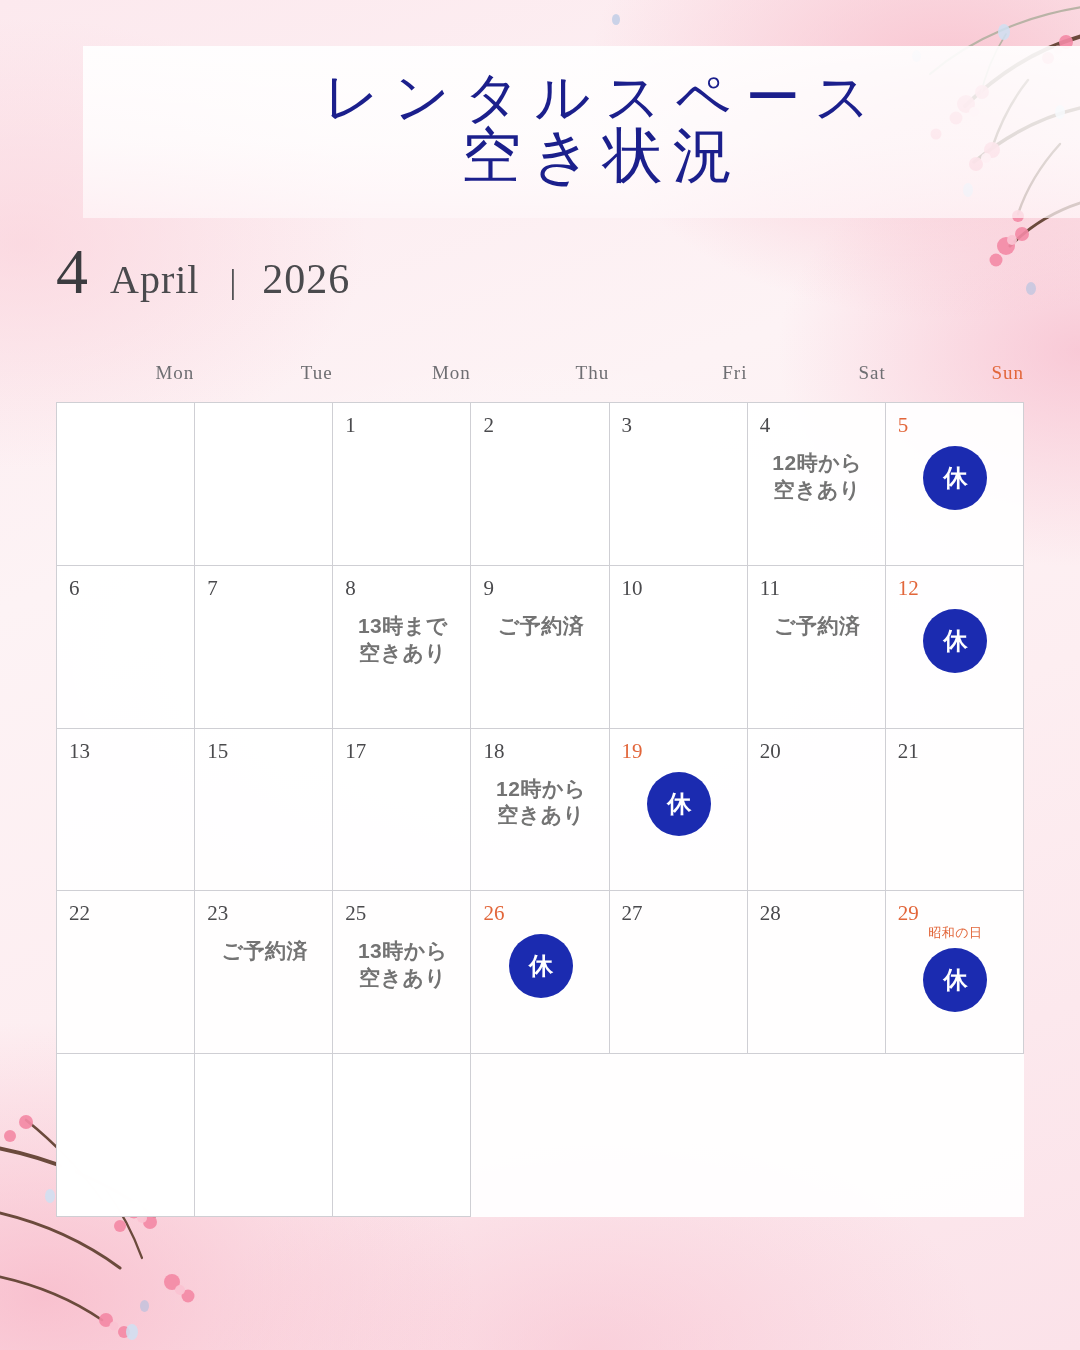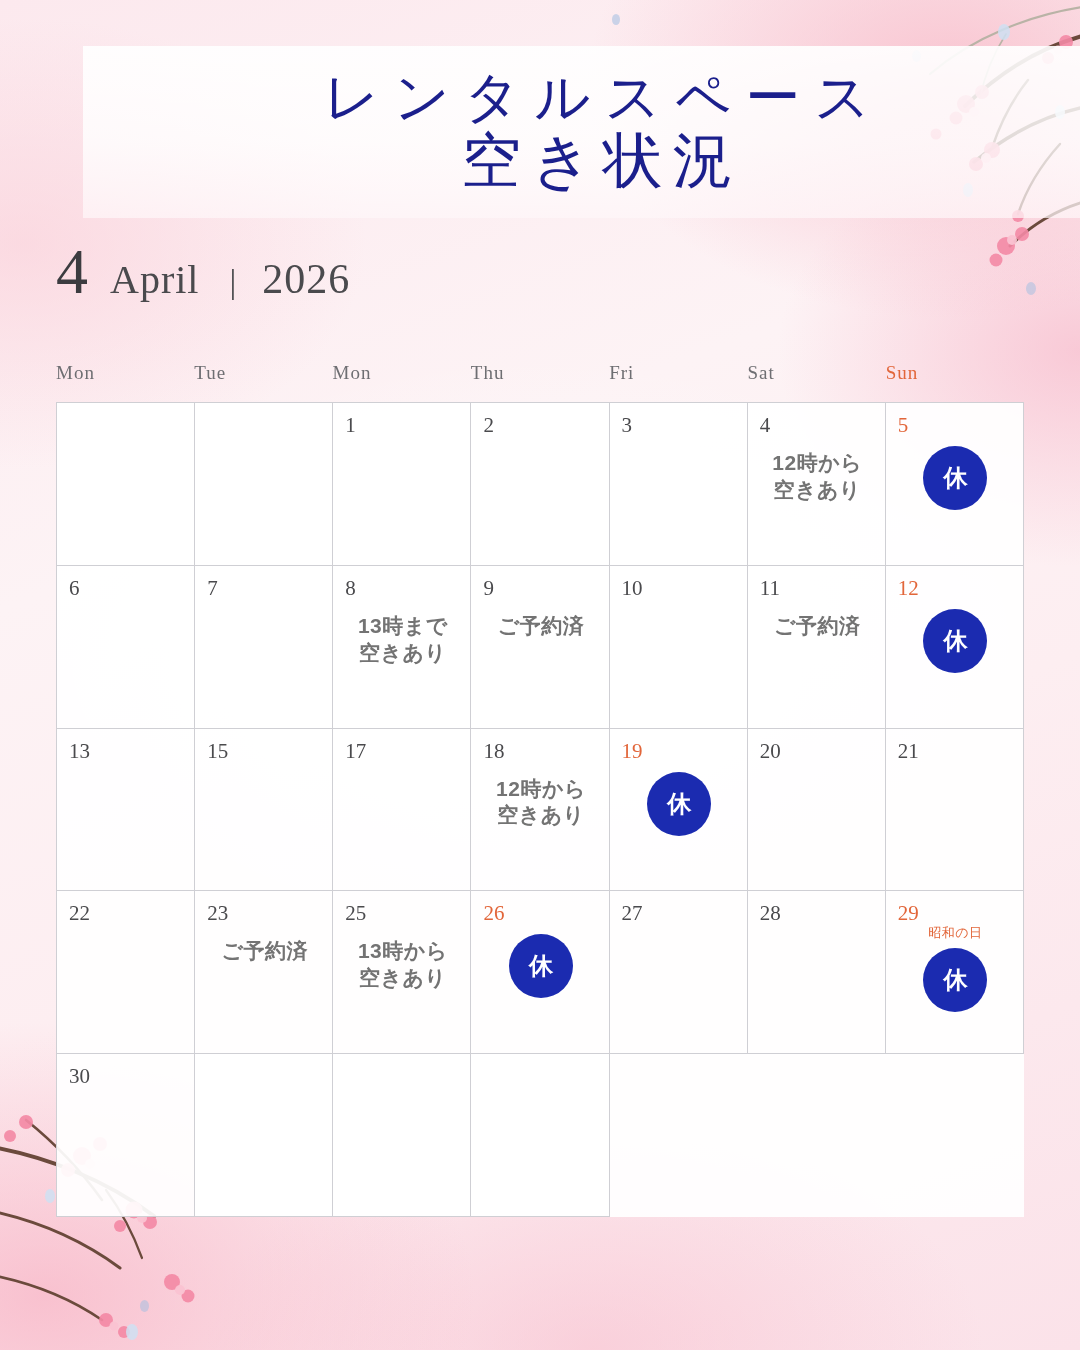--- a/index.html
+++ b/index.html
@@ -53,21 +53,21 @@
   }
   .title-line1 {
     font-family: "Liberation Serif", serif;
     font-size: 55px;
     letter-spacing: 14px;
     color: #1b1f8c;
     line-height: 1.05;
     text-indent: 14px;
   }
   .title-line2 {
-    font-family: Liberation Sans, sans-serif;
+    font-family: Liberation Mono, monospace;
     font-size: 60px;
     letter-spacing: 10px;
     color: #1b1f8c;
     line-height: 1.15;
     text-indent: 10px;
     margin-top: 0;
   }
 
   
   .month-row {
@@ -107,21 +107,21 @@
   
   .weekdays {
     position: absolute;
     left: 56px;
     top: 362px;
     width: 968px;
     display: grid;
     grid-template-columns: repeat(7, 1fr);
   }
   .weekday {
-    text-align: left;
+    text-align: right;
     font-family: "Liberation Serif", serif;
     font-size: 19px;
     color: #6e6e72;
     letter-spacing: 1px;
   }
   .weekday.sun { color: #e2663a; }
 
   
   .grid {
     position: absolute;
@@ -384,19 +384,16 @@
       <div class="daynum">27</div>
     </div>
     <div class="cell">
       <div class="daynum">28</div>
     </div>
     <div class="cell">
       <div class="daynum holiday">29</div>
       <div class="holiday-name">昭和の日</div>
       <div class="closed-badge tight">休</div>
     </div>
-    <div class="cell">
-      <div class="daynum">30</div>
-    </div>
     <div class="cell empty"></div>
     <div class="cell empty"></div>
     <div class="cell empty"></div>
   </div>
 
 </body></html>

